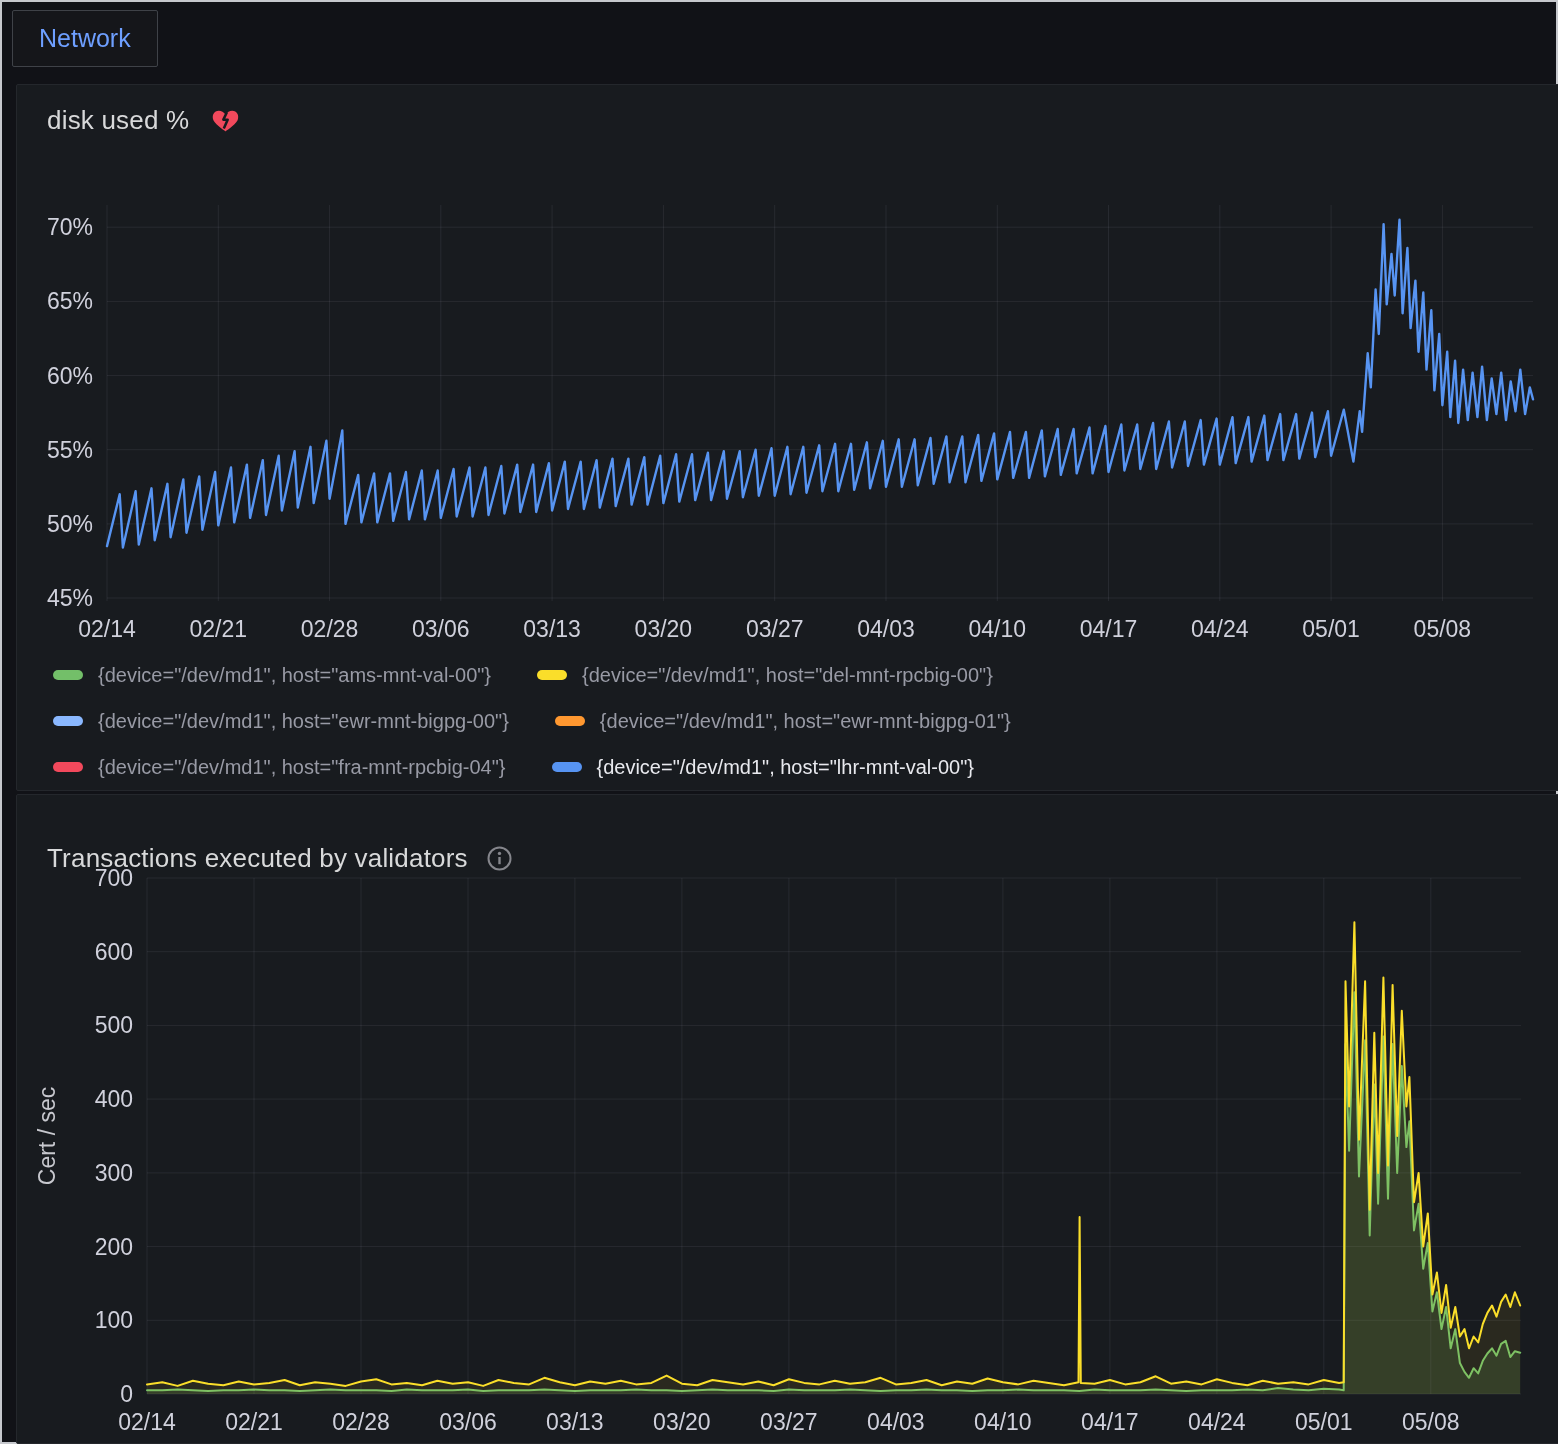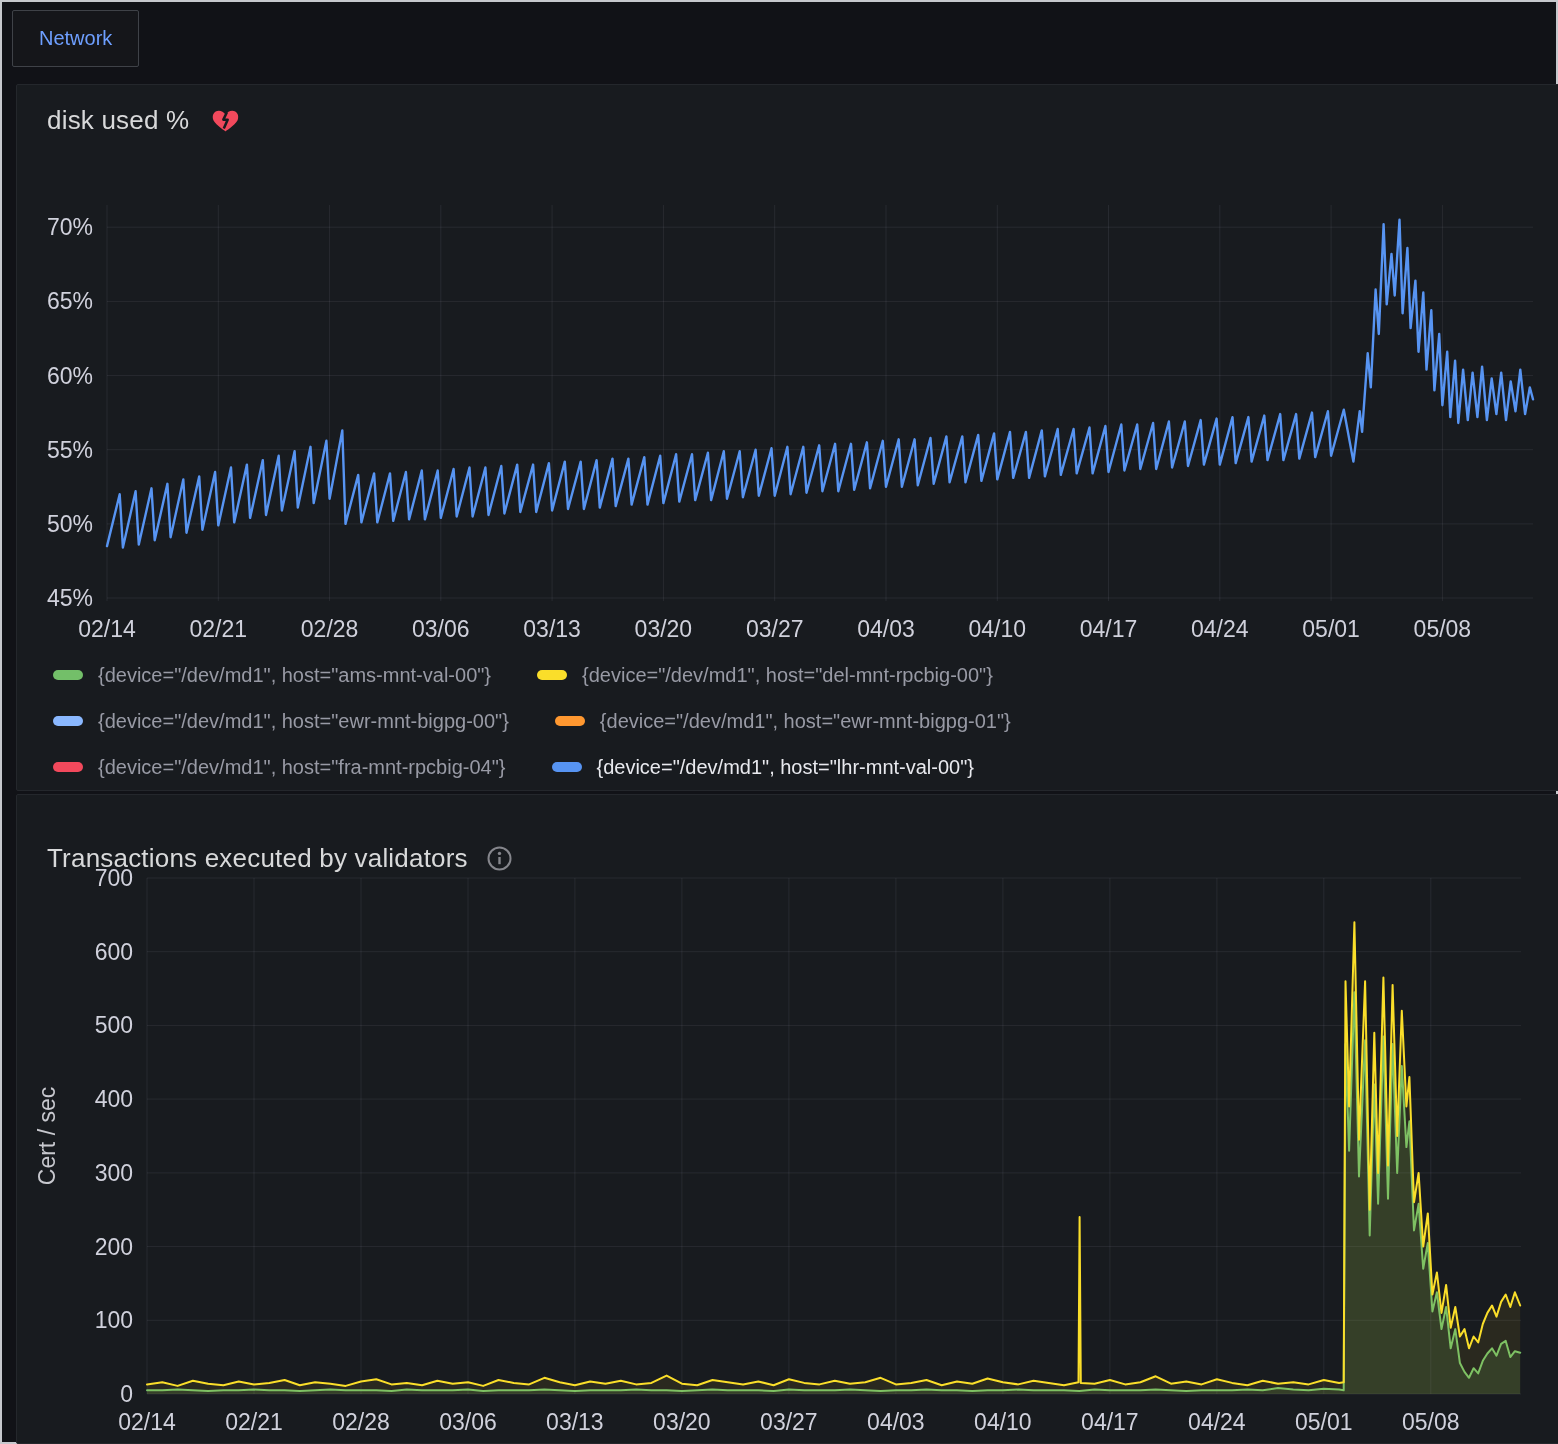--- a/index.html
+++ b/index.html
@@ -4,21 +4,21 @@
 <style>
   * { margin:0; padding:0; box-sizing:border-box; }
   html,body { width:1558px; height:1444px; }
   body { background:#111217; font-family:"Liberation Sans", sans-serif; overflow:hidden; }
   .page { position:relative; width:1558px; height:1444px; background:#111217;
           border:2px solid #c6c8cd; }
 
   
   .topbar { position:absolute; left:0; top:0; width:100%; height:80px; }
   .var-box { position:absolute; top:8px; height:57px; display:flex; align-items:center;
-             background:#15161a; border:1px solid #3f4248; border-radius:2px; font-size:20px; }
+             background:#15161a; border:1px solid #3f4248; border-radius:2px; font-size:25px; }
   .var-label { left:10px; padding:0 26px; color:#6E9FFF; font-weight:500; }
   .var-value { left:153px; padding:0 22px; color:#D8D9DA; font-weight:500; }
   .chev { margin-left:16px; margin-top:4px; }
 
   
   .panel { position:absolute; left:14px; width:1553px; background:#181B1F;
            border:1px solid #24272c; border-radius:2px; }
   .panel1 { top:82px; height:707px; }
   .panel2 { top:792px; height:650px; }
   .panel-header { display:flex; align-items:center; padding-left:30px; }

